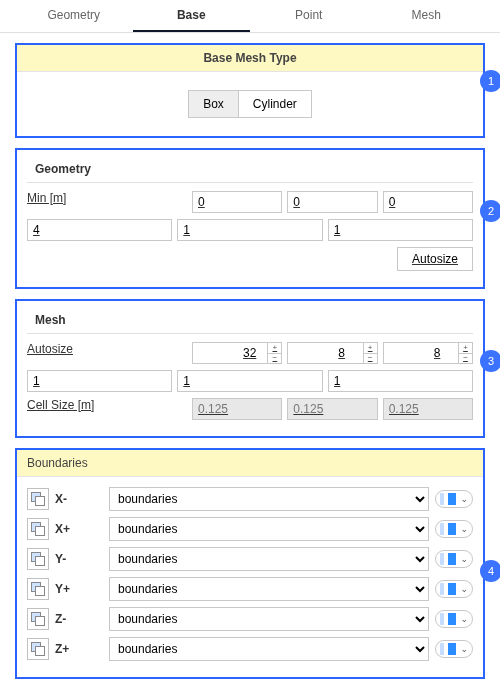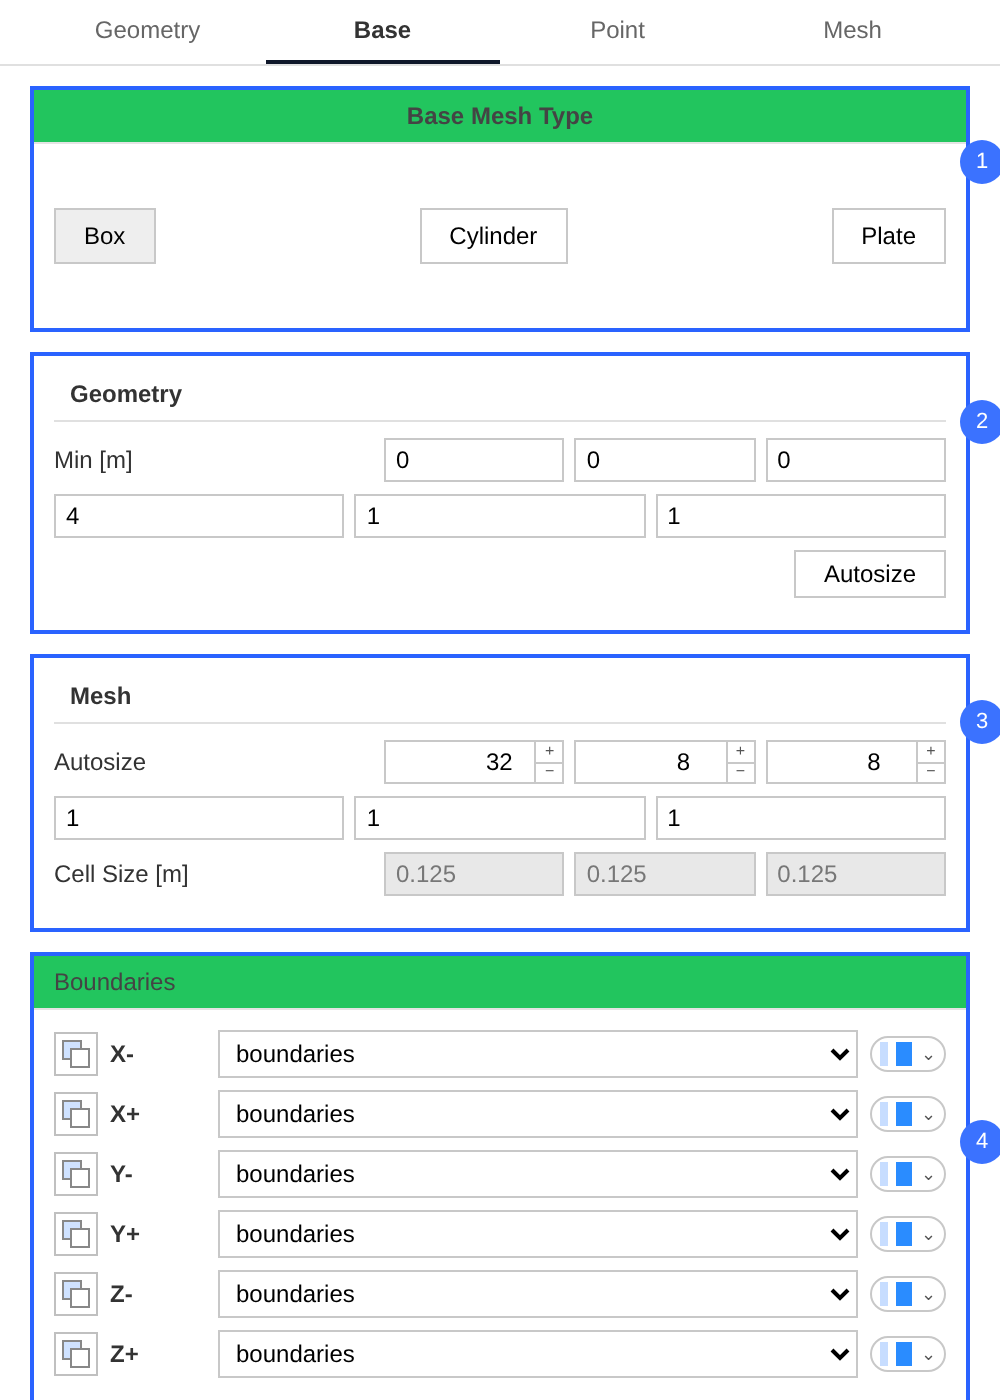--- a/index.html
+++ b/index.html
@@ -37,58 +37,59 @@
     border-bottom: 2px solid #0f172a;
   }
   
   .panel {
     border: 2px solid #2a63ff;
     margin-bottom: 10px;
     padding: 0;
     background: #fff;
   }
   .panel-header {
-    background: #22c55e;
+    background: #fef9c3;
     padding: 6px 10px;
     font-size: 12px;
     color: #444;
     border-bottom: 1px solid #e4e4e4;
   }
   .panel-header.center { text-align: center; font-weight: 600; }
   .panel-body {
     padding: 10px;
   }
   .panel-title-row {
     padding: 6px 8px;
     font-weight: 600;
     border-bottom: 1px solid #e0e0e0;
     margin: 0 0 8px 0;
   }
   
   .segbtns {
     display: flex;
-    justify-content: space-between;
+    justify-content: center;
     gap: 0;
-    margin: 22px 0;
+    margin: 8px 0;
   }
   .segbtn {
     border: 1px solid #c8c8c8;
     padding: 6px 14px;
     font-size: 12px;
     background: #fff;
     cursor: pointer;
     margin-left: -1px;
   }
   .segbtn:first-child { margin-left: 0; }
   .segbtn.active { background: #eee; }
   
   .row {
     display: flex;
-    align-items: center;
+    align-items: flex-start;
     margin-bottom: 6px;
+    text-decoration: underline;
   }
   .lbl {
     width: 165px;
     padding-right: 8px;
   }
   .cells {
     display: flex;
     flex: 1;
     gap: 5px;
   }
@@ -224,21 +225,20 @@
   <div class="tab">Point</div>
   <div class="tab">Mesh</div>
 </div>
 
 <div class="panel" style="position:relative;">
   <div class="panel-header center">Base Mesh Type</div>
   <div class="panel-body">
     <div class="segbtns">
       <button class="segbtn active">Box</button>
       <button class="segbtn">Cylinder</button>
-      <button class="segbtn">Plate</button>
     </div>
   </div>
 </div>
 <div class="callout" style="top:70px;">1</div>
 
 <div class="panel">
   <div class="panel-body" style="padding-top:6px;">
     <div class="panel-title-row">Geometry</div>
     <div class="row">
       <div class="lbl">Min [m]</div>

